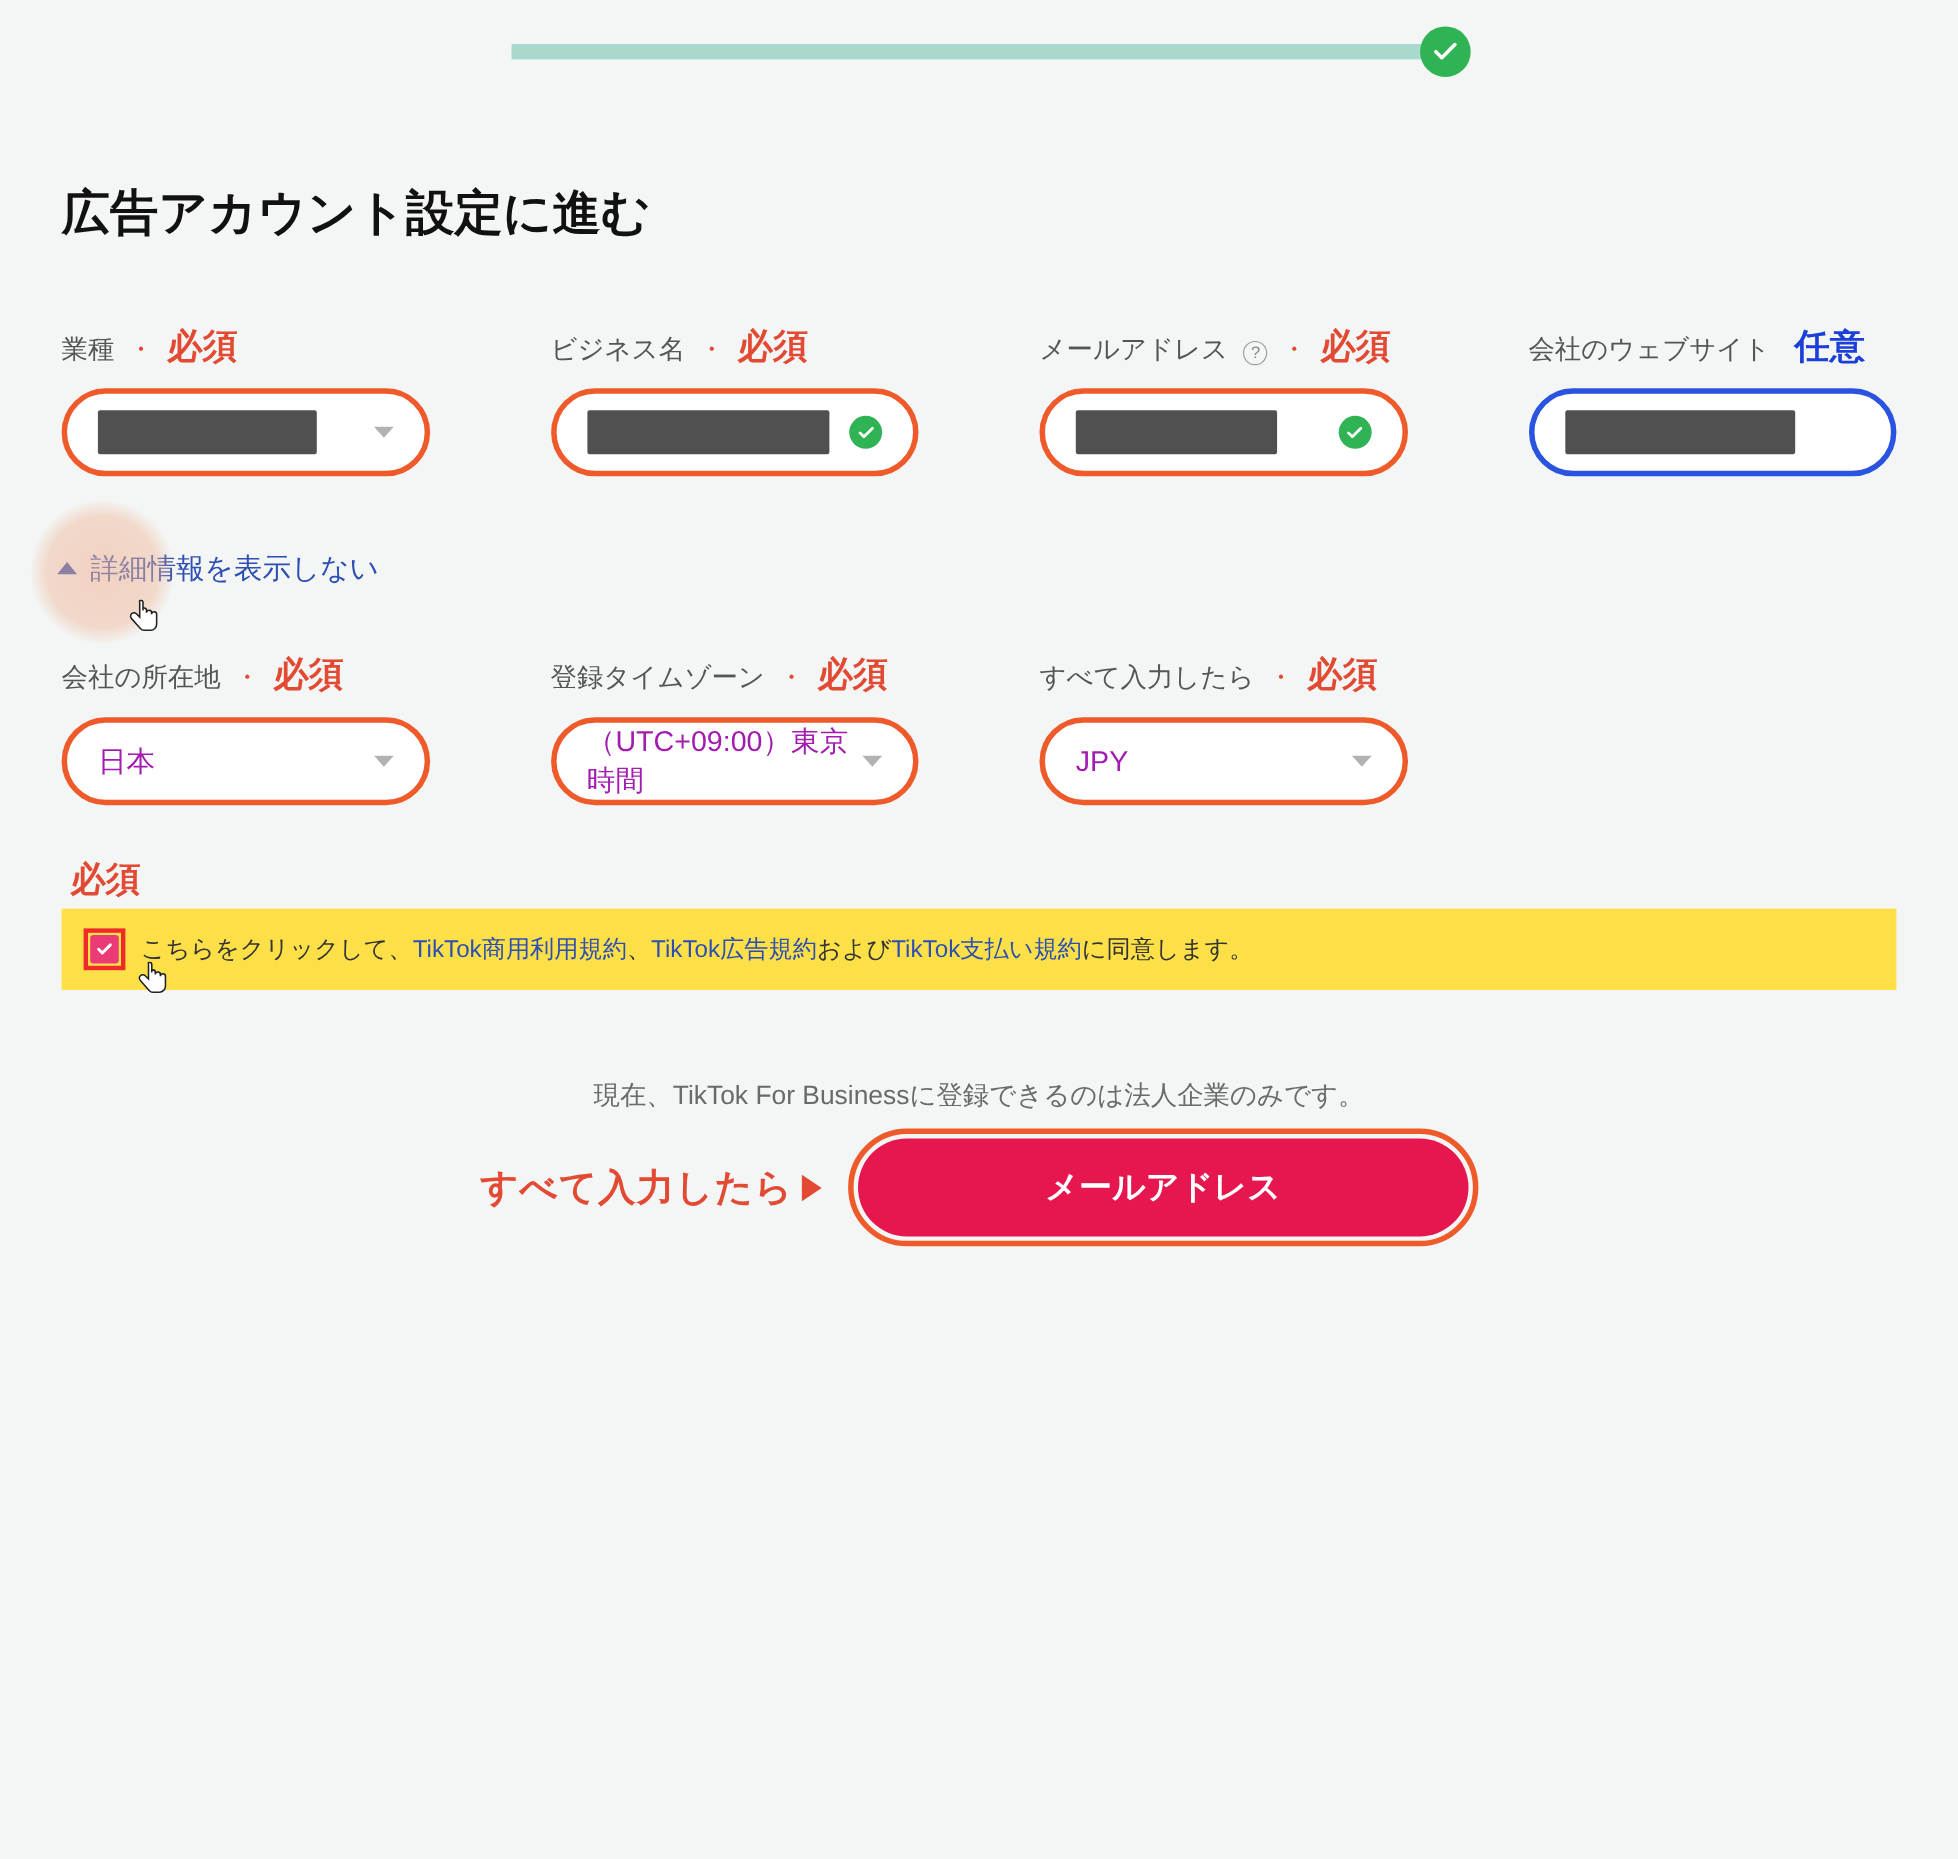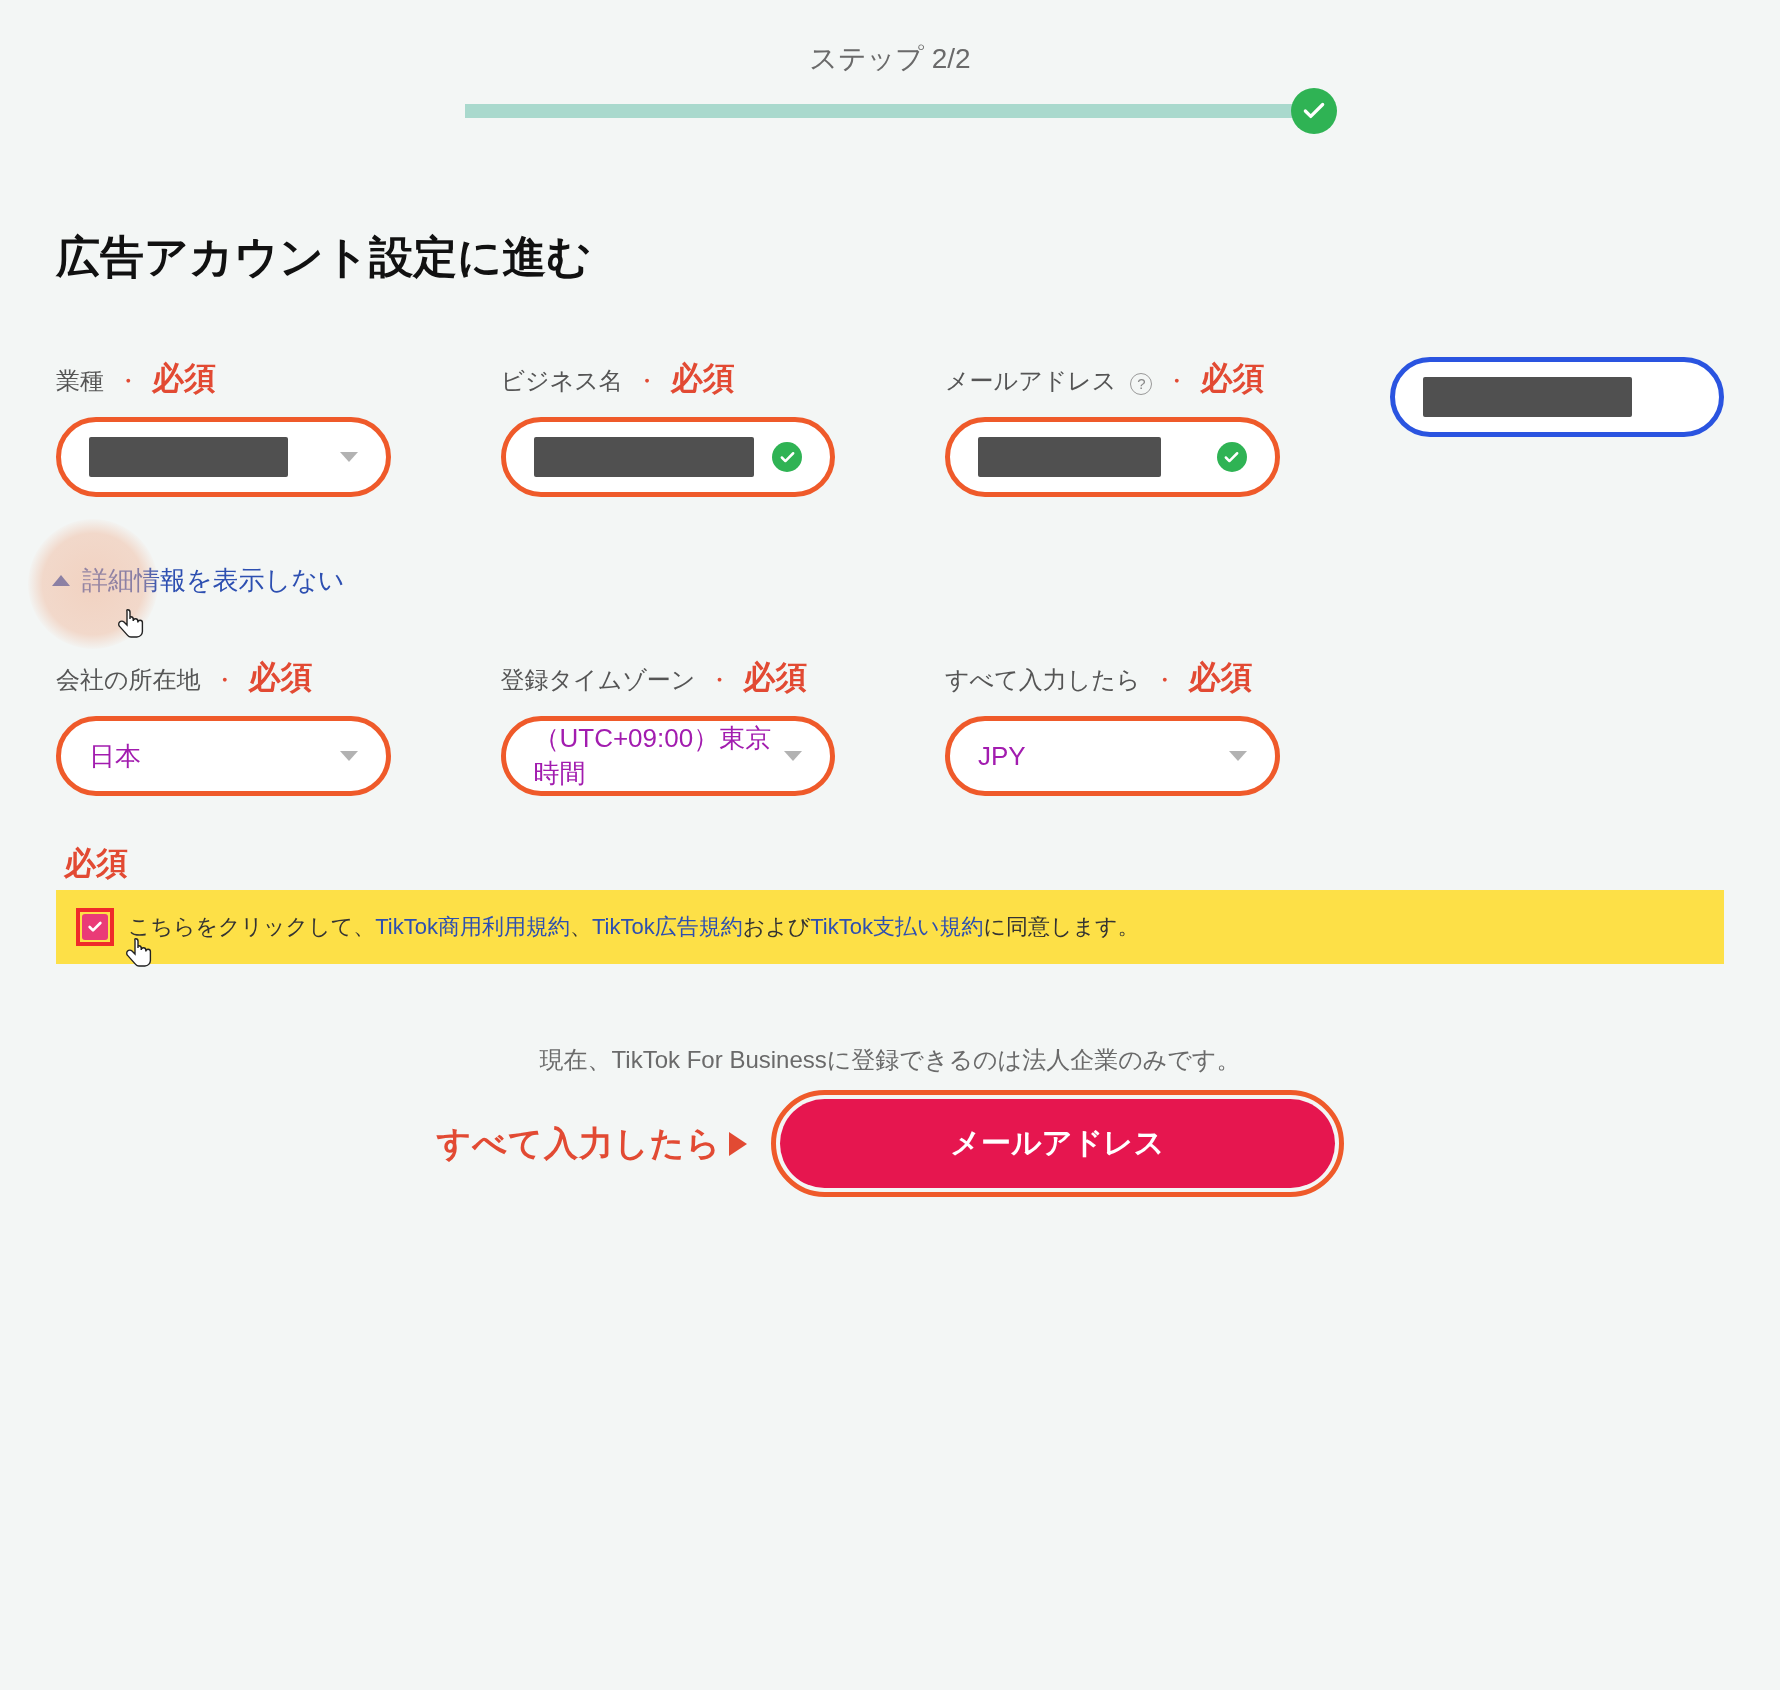--- a/index.html
+++ b/index.html
@@ -236,21 +236,20 @@
     position: absolute;
     left: 68px; top: 48px;
     pointer-events: none;
   }
 </style>
 </head>
 <body>
 
 <div class="container">
 
-  <div class="step-label">ステップ 2/2</div>
 
   <div class="progress-wrap">
     <div class="progress-bar"></div>
     <div class="progress-check">
       <svg viewBox="0 0 24 24" fill="none">
           <path d="M4 12l5 5L20 6" stroke="#fff" stroke-width="3" stroke-linecap="round" stroke-linejoin="round"></path>
         </svg>
     </div>
   </div>
 
@@ -297,20 +296,24 @@
         <div class="redacted" style="width:68%"></div>
         <div class="check-badge">
           <svg viewBox="0 0 24 24" fill="none">
               <path d="M4 12l5 5L20 6" stroke="#fff" stroke-width="3.5" stroke-linecap="round" stroke-linejoin="round"></path>
             </svg>
         </div>
       </div>
     </div>
 
     <div class="form-row">
+      <div class="label-row">
+        <span class="field-label">会社のウェブサイト</span>
+        <span class="badge-optional" style="margin-left:12px">任意</span>
+      </div>
       <div class="field blue-border">
         <div class="redacted" style="width:78%"></div>
       </div>
     </div>
 
     <div class="collapse-row">
       <div class="highlight-circle"></div>
       <div class="collapse-link">
         <span class="caret-up"></span>
         <span>詳細情報を表示しない</span>

